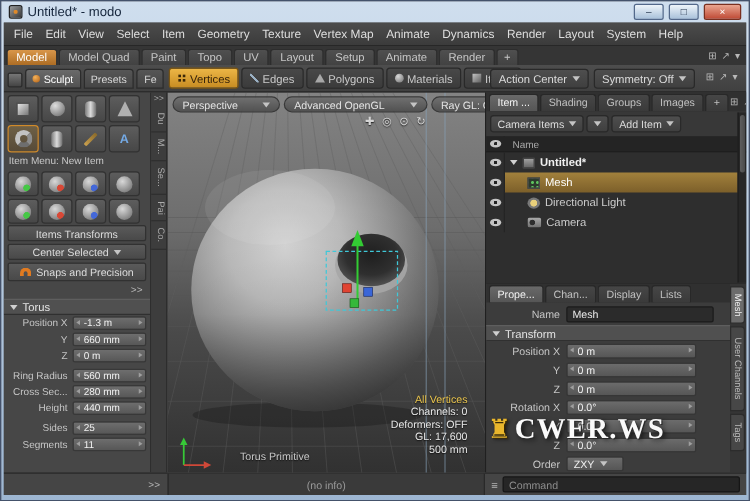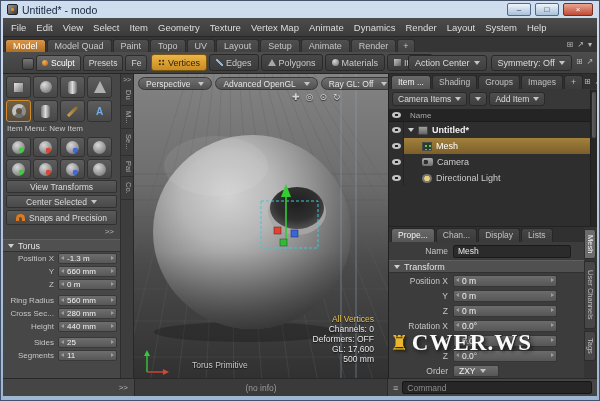--- a/index.html
+++ b/index.html
@@ -19,21 +19,21 @@
   .menubar{height:19px;background:linear-gradient(#4c4c4c,#3b3b3b);display:flex;align-items:center;padding:0 3px;border-bottom:1px solid #272727;}
   .menu-item{font-size:9.5px;color:#dedede;padding:0 5px;white-space:nowrap;}
   .layout-tabs{height:15px;background:#353535;display:flex;align-items:flex-end;padding:0 2px;gap:1px;}
   .ltab{font-size:9px;color:#c6c6c6;background:linear-gradient(#4f4f4f,#424242);padding:0 7px;border-radius:3px 3px 0 0;
     border:1px solid #2d2d2d;border-bottom:none;height:13px;line-height:12px;white-space:nowrap;}
   .ltab.active{background:linear-gradient(#d9964a,#ad6d24);color:#fff;}
   .ltab.plus{padding:0 5px;}
   .bar-icons{margin-left:auto;display:flex;align-items:center;gap:4px;padding:0 3px 1px 0;}
   .bar-icons span{font-size:8px;color:#b8b8b8;line-height:12px;}
   
-  .toolbar{height:22px;background:linear-gradient(#4d4d4d,#404040);display:flex;align-items:center;border-bottom:1px solid #262626;padding-left:16px;}
+  .toolbar{height:22px;background:linear-gradient(#4d4d4d,#404040);display:flex;align-items:center;border-bottom:1px solid #262626;}
   .tb-left{width:131px;flex:0 0 auto;display:flex;align-items:flex-end;gap:2px;padding:2px 2px 2px 3px;height:100%;}
   .mini-icon{width:12px;height:12px;background:linear-gradient(#777,#444);border:1px solid #2c2c2c;border-radius:2px;margin-bottom:1px;}
   .stab{display:flex;align-items:center;gap:3px;height:16px;padding:0 5px;font-size:8.5px;color:#d8d8d8;
     background:linear-gradient(#565656,#454545);border:1px solid #2c2c2c;border-radius:3px 3px 0 0;white-space:nowrap;overflow:hidden;}
   .stab.active{background:linear-gradient(#6a6a6a,#515151);color:#fff;}
   .dot-orange{width:6px;height:6px;border-radius:50%;background:radial-gradient(circle at 35% 30%,#f4b25a,#b05e14);}
   .ctabs{width:254px;flex:0 0 auto;display:flex;align-items:center;gap:2px;padding:0 1px;}
   .ctab{display:flex;align-items:center;gap:3px;height:17px;padding:0 6px;font-size:9px;color:#cicic1;color:#c9c9c9;
     background:linear-gradient(#484848,#3b3b3b);border:1px solid #292929;border-radius:3px;white-space:nowrap;}
   .ctab.active{background:linear-gradient(#ecb646,#c78c22);color:#35220a;border-color:#7a5512;}
@@ -87,21 +87,21 @@
     border-top:2.5px solid transparent;border-bottom:2.5px solid transparent;border-left:3px solid #9e9e9e;}
   .tgap{height:3px;}
   
   .vtabs{width:13px;flex:0 0 auto;background:#3d3d3d;border-right:1px solid #282828;display:flex;flex-direction:column;align-items:center;}
   .vt-more{font-size:7px;color:#b0b0b0;padding:2px 0;}
   .vtab{writing-mode:vertical-rl;font-size:7.5px;color:#ababab;padding:5px 0;border-bottom:1px solid #2f2f2f;width:12px;text-align:center;}
   
   .viewport{width:254px;flex:0 0 auto;position:relative;background:#4a4a4a;overflow:hidden;}
   .vp-scene{position:absolute;inset:0;}
   .vp-pills{position:absolute;top:3px;left:4px;display:flex;gap:3px;}
-  .pill{display:flex;align-items:center;gap:8px;background:linear-gradient(rgba(110,110,110,.92),rgba(78,78,78,.92));
+  .pill{display:flex;align-items:center;gap:20px;background:linear-gradient(rgba(110,110,110,.92),rgba(78,78,78,.92));
     border:1px solid #393939;border-radius:8px;padding:0 7px;height:13px;font-size:8.5px;color:#e4e4e4;white-space:nowrap;}
   .vp-icons{position:absolute;top:18px;left:158px;display:flex;gap:6px;}
   .vp-icons span{font-size:9px;color:#d4d4d4;text-shadow:0 1px 1px #222;}
   .vp-info{position:absolute;right:14px;bottom:14px;text-align:right;font-size:8.5px;line-height:10px;color:#e8e8e8;text-shadow:0 1px 1px #111;}
   .vp-info .sel{color:#eac54e;}
   .tool-label{position:absolute;left:58px;bottom:8px;font-size:8.5px;color:#c8c8c8;text-shadow:0 1px 1px #111;}
   
   .right-panel{flex:1;display:flex;flex-direction:column;background:#383838;border-left:1px solid #202020;min-width:0;}
   .item-panel{flex:1;display:flex;flex-direction:column;position:relative;min-height:0;background:#2e2e2e;}
   .il-tabs,.props-tabs{height:15px;flex:0 0 auto;background:#303030;display:flex;align-items:flex-end;gap:1px;padding:1px 2px 0;}
@@ -311,21 +311,21 @@
               <span class="shape-ball ball-red"></span>
             </span>
           <span class="ticon small">
               <span class="shape-ball ball-blue"></span>
             </span>
           <span class="ticon small">
               <span class="shape-ball ball-gray"></span>
             </span>
         </div>
         <div class="lp-btn">
-          <span>View Transforms</span>
+          <span>Items Transforms</span>
         </div>
         <div class="lp-btn">
           <span>Center Selected</span>
           <span class="caret"></span>
         </div>
         <div class="lp-btn tall">
           <span class="magnet"></span>
           <span>Snaps and Precision</span>
         </div>
         <div class="more-row">&gt;&gt;</div>
@@ -560,32 +560,32 @@
                 <span class="ic-mesh"></span>
                 <span>Mesh</span>
               </span>
             </div>
             <div class="il-row">
               <span class="eye-cell">
                   <span class="eye"></span>
                 </span>
               <span class="row-main">
                 <span class="indent"></span>
-                <span class="ic-camera"></span>
-                <span>Camera</span>
+                <span class="ic-light"></span>
+                <span>Directional Light</span>
               </span>
             </div>
             <div class="il-row">
               <span class="eye-cell">
                   <span class="eye"></span>
                 </span>
               <span class="row-main">
                 <span class="indent"></span>
-                <span class="ic-light"></span>
-                <span>Directional Light</span>
+                <span class="ic-camera"></span>
+                <span>Camera</span>
               </span>
             </div>
           </div>
           <div class="il-empty"></div>
           <div class="scrollbar">
             <div class="scroll-thumb"></div>
           </div>
         </div>
 
         <div class="props">

